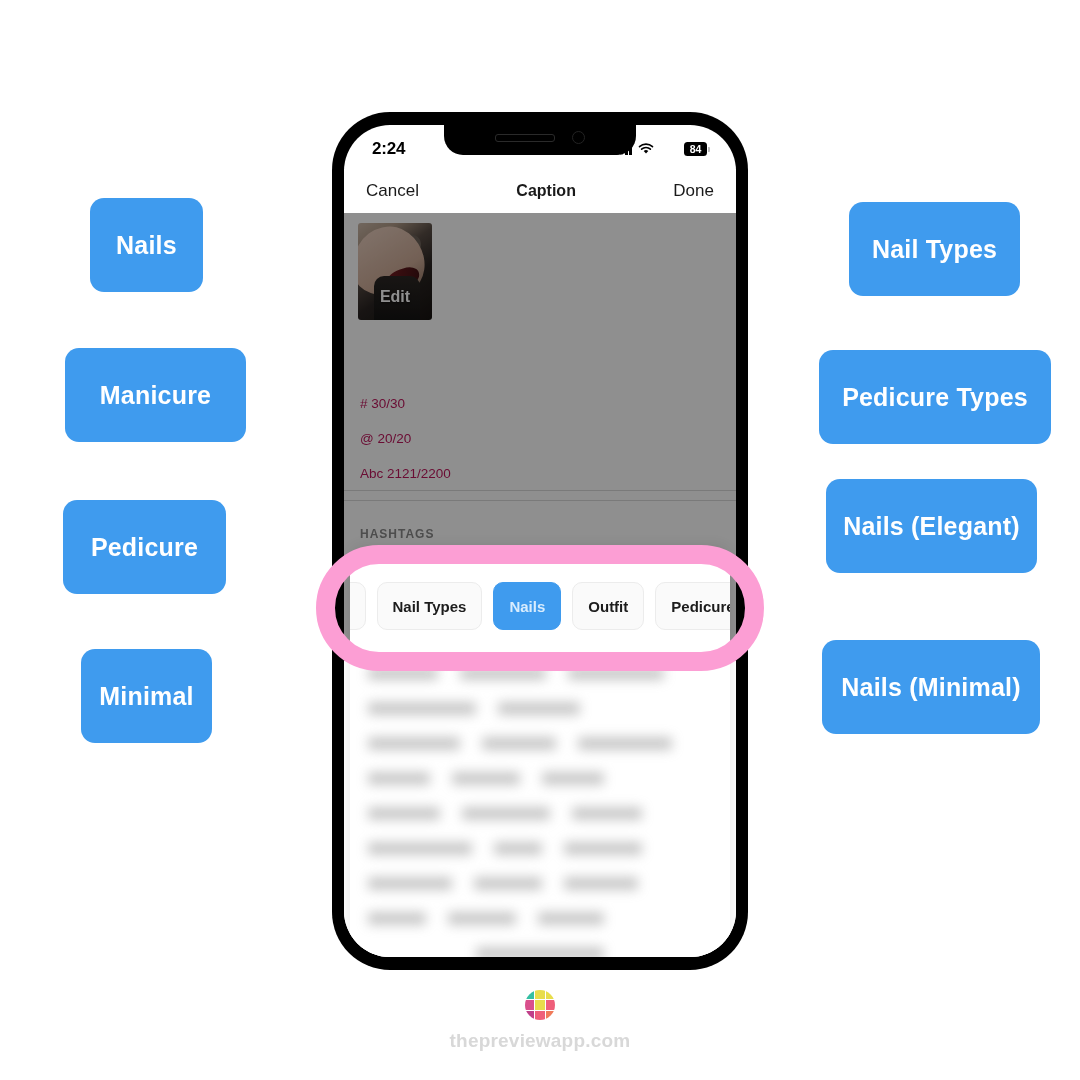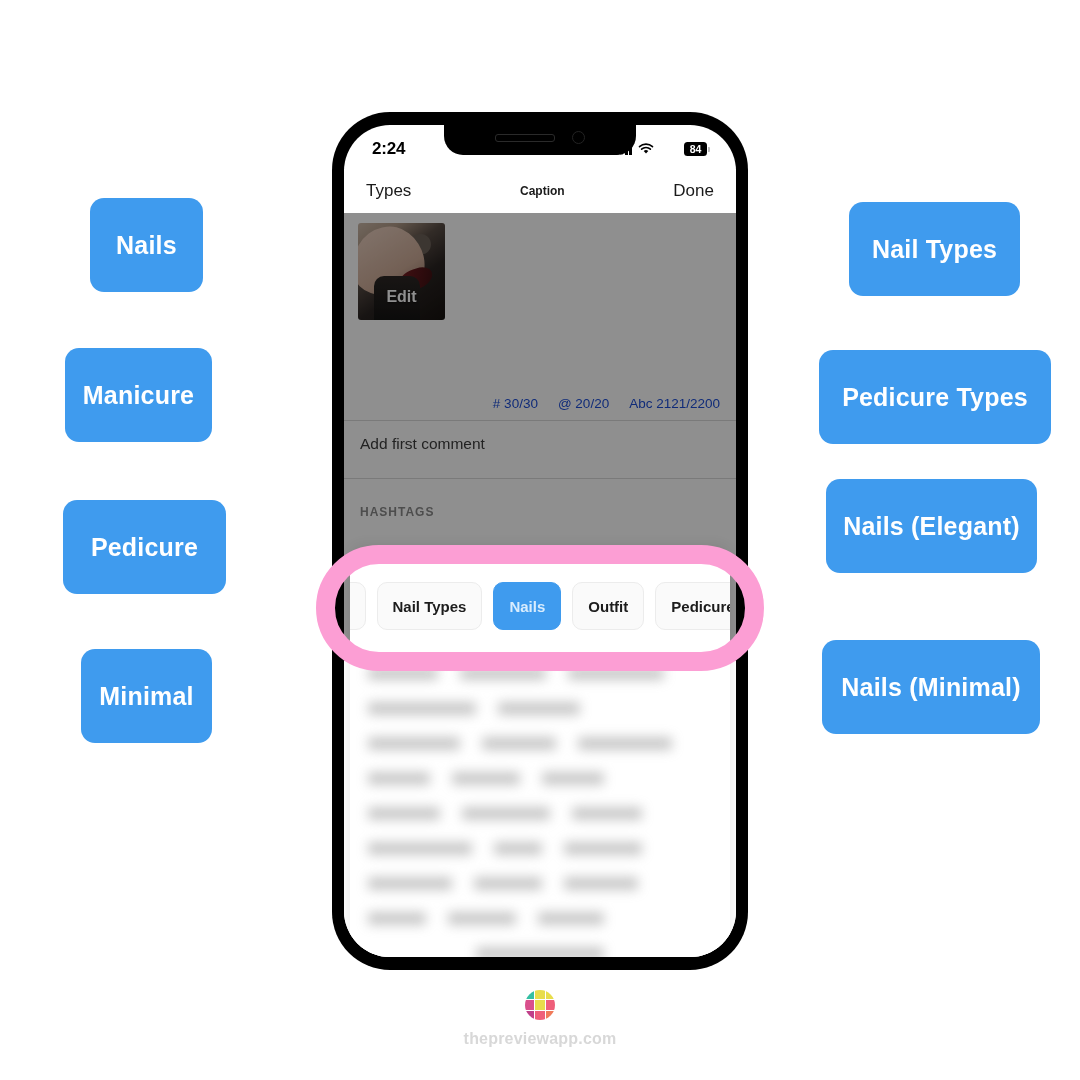--- a/index.html
+++ b/index.html
@@ -149,21 +149,21 @@
     display: flex;
     align-items: center;
     justify-content: space-between;
     padding: 0 22px;
     box-sizing: border-box;
     background: #ffffff;
     z-index: 20;
     font-size: 17px;
     color: #1a1a1a;
   }
-  .nav-title { font-weight: bold; font-size: 12px; }
+  .nav-title { font-weight: bold; font-size: 16px; }
 
   
   .editor {
     position: absolute;
     top: 88px; left: 0; right: 0; bottom: 0;
     background: #ffffff;
     z-index: 10;
   }
   .dim-overlay {
     position: absolute;
@@ -174,21 +174,21 @@
     pointer-events: none;
   }
 
   .caption-row {
     display: flex;
     padding: 10px 14px 0 14px;
     gap: 14px;
   }
   .thumb {
     position: relative;
-    width: 87px; height: 97px;
+    width: 74px; height: 97px;
     border-radius: 3px;
     flex: 0 0 auto;
     overflow: hidden;
     background:
       radial-gradient(circle at 72% 22%, #6b6058 0 10%, transparent 11%),
       linear-gradient(145deg,#cbb8a8 0%, #b09a87 18%, #5a4e46 38%, #2a2422 62%, #16120f 100%);
   }
   .thumb .hand {
     position:absolute; left: -6px; top: 4px; width: 72px; height: 70px;
     background: linear-gradient(160deg, #e8cfc0, #cdab97 65%, #8d7060);
@@ -223,21 +223,22 @@
     max-width: 242px;
   }
 
   .counters {
     display: flex;
     justify-content: flex-end;
     gap: 20px;
     padding: 0 16px;
     margin-top: 76px;
     font-size: 13.5px;
-    color: #1d4ed8;
+    color: #be185d;
+    flex-direction: column;
   }
   .divider { height: 1px; background: #d9d9d9; margin: 9px 0 0 0; }
   .comment-row {
     padding: 14px 16px 16px 16px;
     font-size: 15.5px;
     color: #3d3d3d;
   }
   .section-label {
     padding: 26px 16px 0 16px;
     font-size: 12px;
@@ -340,32 +341,32 @@
     border-radius: 50%;
     overflow: hidden;
     display: grid;
     grid-template-columns: repeat(3, 1fr);
     grid-template-rows: repeat(3, 1fr);
     gap: 1px;
     background: #ffffff;
   }
   .logo-dot span { display: block; }
   .watermark {
-    font-size: 16px;
+    font-size: 19px;
     font-weight: bold;
     color: #d8d8d8;
     letter-spacing: .2px;
   }
 </style>
 </head>
 <body>
 
 <div class="left-col">
   <div class="callout" style="left:90px; top:198px; width:113px;">Nails</div>
-  <div class="callout" style="left:65px; top:348px; width:147px;">Manicure</div>
+  <div class="callout" style="left:65px; top:348px; width:181px;">Manicure</div>
   <div class="callout" style="left:63px; top:500px; width:163px;">Pedicure</div>
   <div class="callout" style="left:81px; top:649px; width:131px;">Minimal</div>
 </div>
 
 <div class="right-col">
   <div class="callout" style="left:849px; top:202px; width:171px;">Nail Types</div>
   <div class="callout" style="left:819px; top:350px; width:232px;">Pedicure Types</div>
   <div class="callout" style="left:826px; top:479px; width:211px;">Nails (Elegant)</div>
   <div class="callout" style="left:822px; top:640px; width:218px;">Nails (Minimal)</div>
 </div>
@@ -393,21 +394,21 @@
           <path d="M1.5 3.7 A9.6 9.6 0 0 1 14.5 3.7" stroke="#000" stroke-width="1.6" fill="none" stroke-linecap="round"></path>
         </svg>
         <div class="batt">
           <div class="batt-body">84</div>
           <div class="batt-tip"></div>
         </div>
       </div>
     </div>
 
     <div class="nav-bar">
-      <div>Types</div>
+      <div>Cancel</div>
       <div class="nav-title">Caption</div>
       <div>Done</div>
     </div>
 
     <div class="editor">
       <div class="caption-row">
         <div class="thumb">
           <div class="hand"></div>
           <div class="polish"></div>
           <div class="bottle"></div>
@@ -416,21 +417,20 @@
       </div>
 
       <div class="counters">
         <span># 30/30</span>
         <span>@ 20/20</span>
         <span>Abc 2121/2200</span>
       </div>
 
       <div class="divider"></div>
 
-      <div class="comment-row">Add first comment</div>
 
       <div class="divider"></div>
 
       <div class="section-label">HASHTAGS</div>
     </div>
 
     <div class="dim-overlay"></div>
 
     <div class="sheet">
       <div class="pill-strip">

